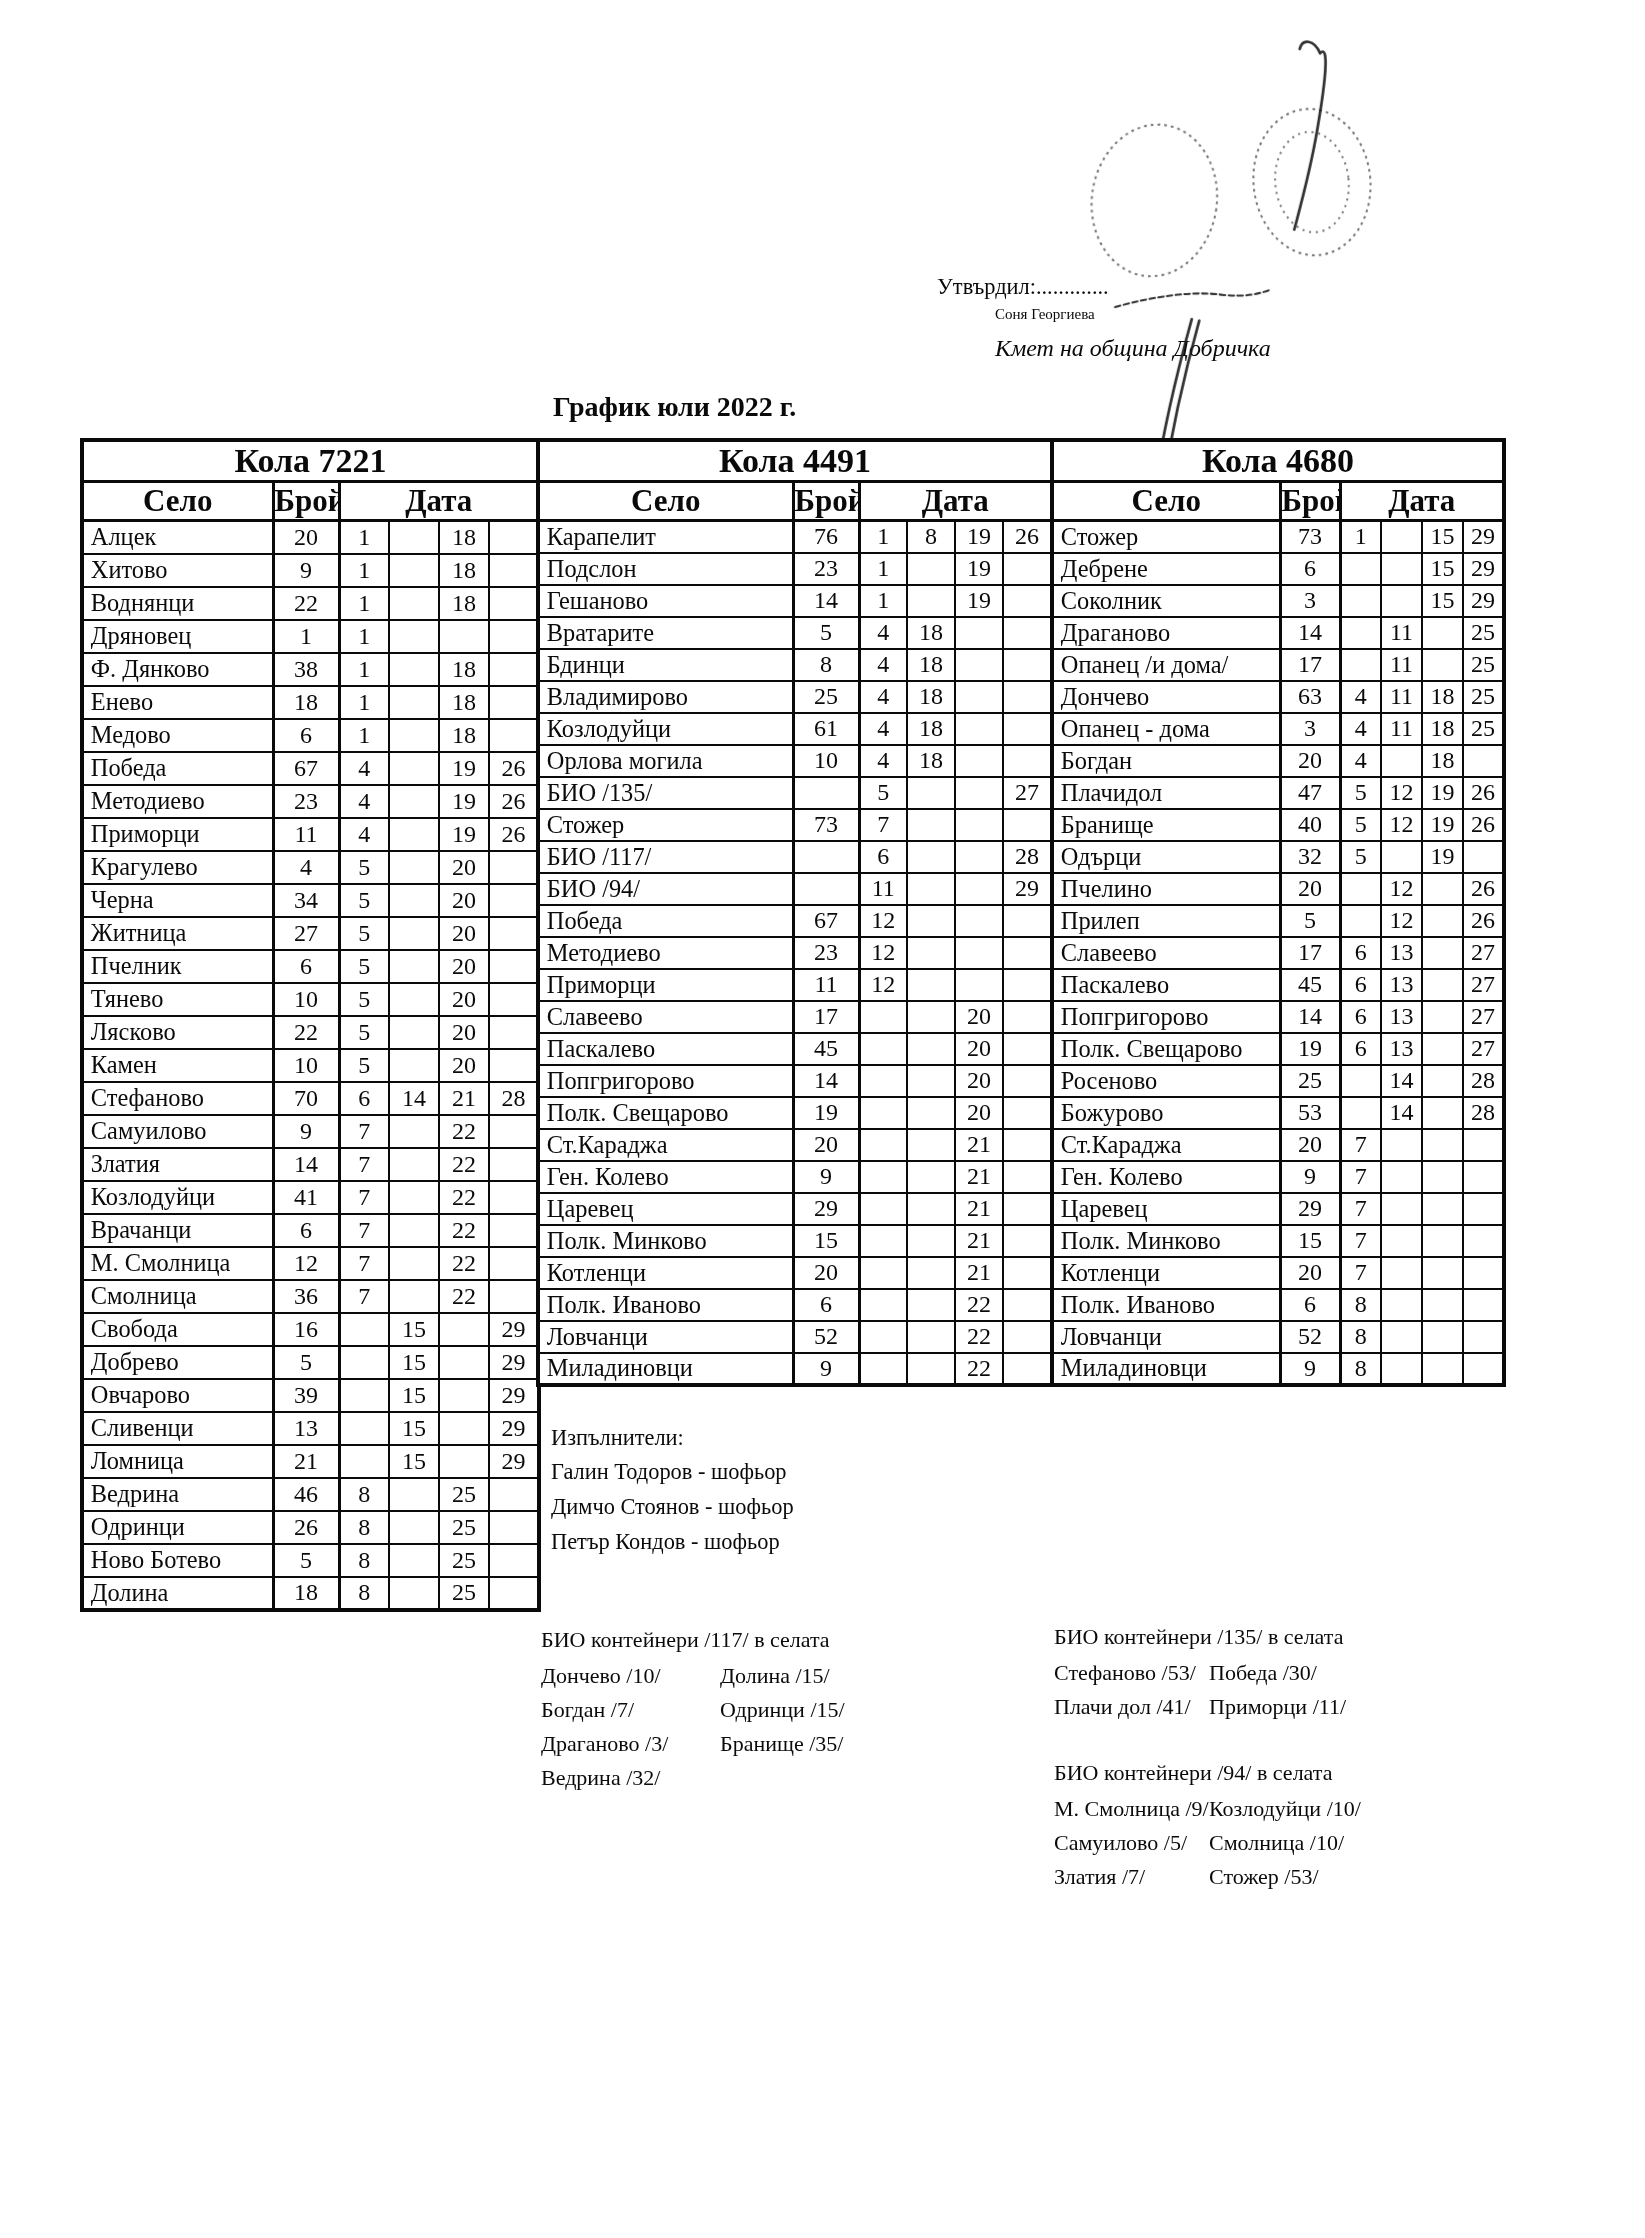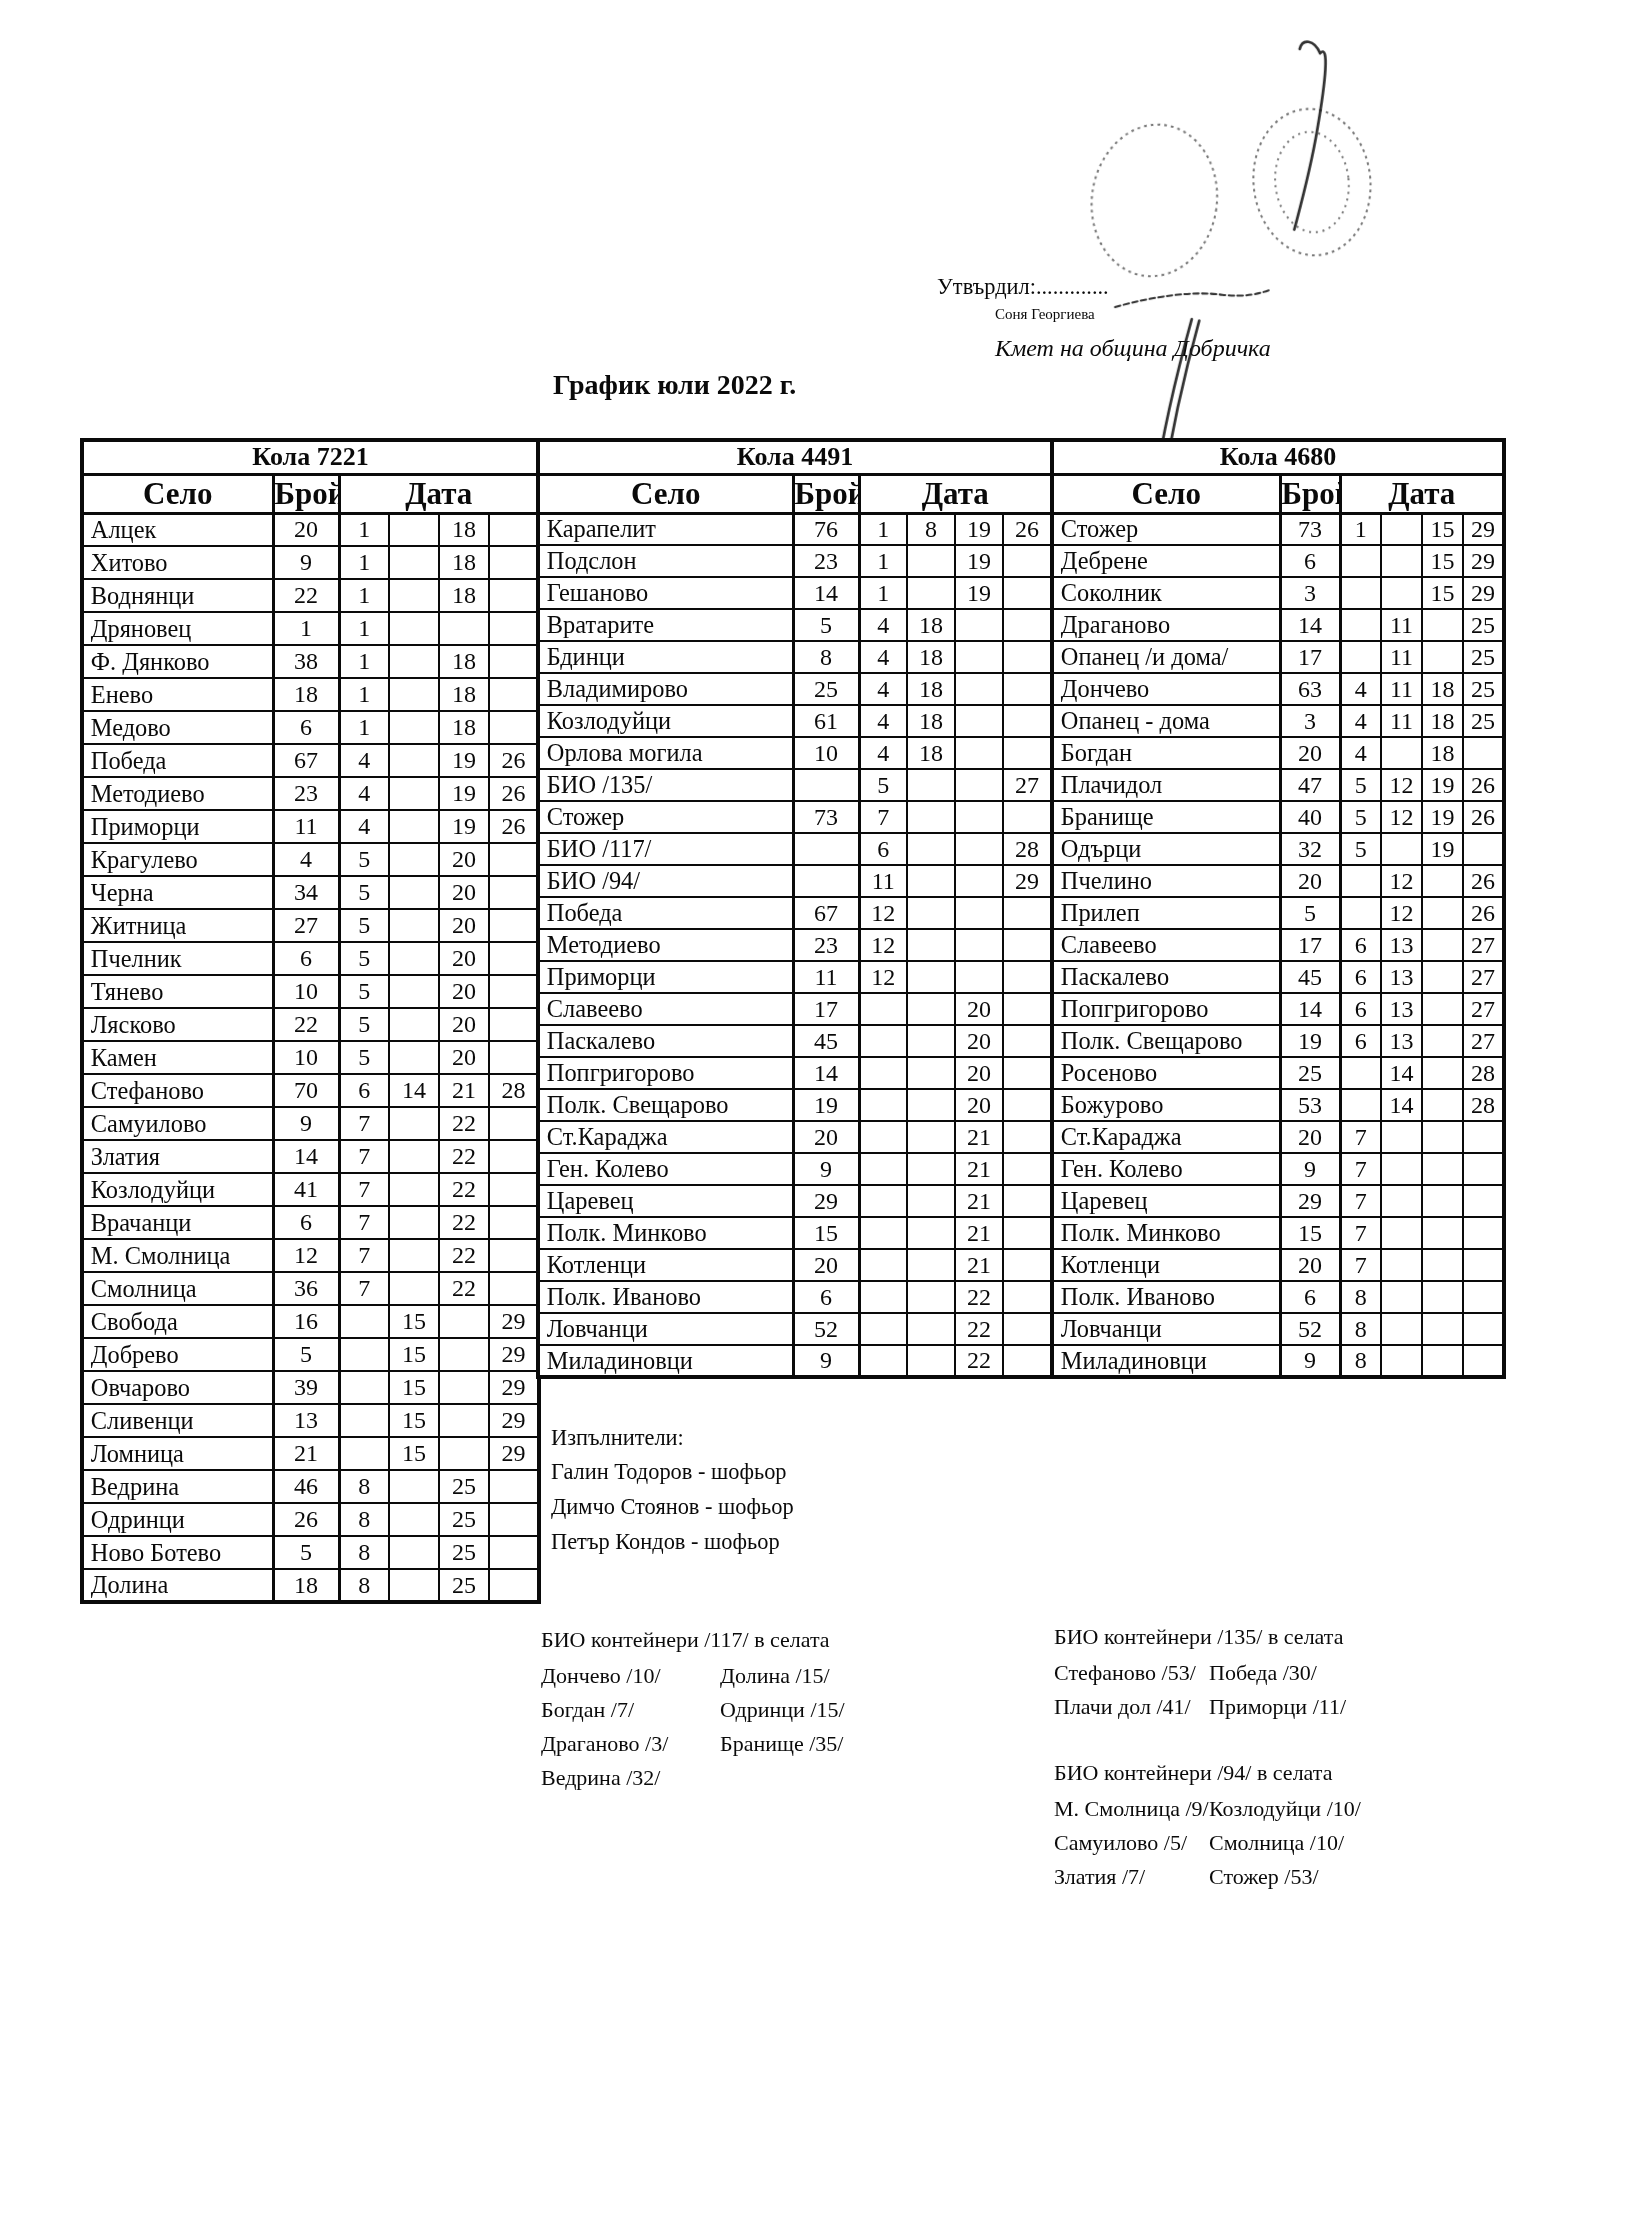--- a/index.html
+++ b/index.html
@@ -10,35 +10,35 @@
     background: #ffffff;
     font-family: Liberation Serif, serif;
     color: #0a0a0a;
     overflow: hidden;
   }
   .abs { position: absolute; white-space: nowrap; }
 
   .approved   { left:937px; top:274px;  font-size:22.4px; }
   .sig-name   { left:995px; top:306px;  font-size:15px; }
   .sig-title  { left:995px; top:335px;  font-size:24px; font-style:italic; }
-  .doc-title  { left:553px;  top:369px;  font-size:28px; font-weight:bold; }
+  .doc-title  { left:553px;  top:391px;  font-size:28px; font-weight:bold; }
 
   table.tbl {
     position:absolute;
     border-collapse: collapse;
     table-layout: fixed;
     background:#fff;
     border: 4.1px solid #0a0a0a;
   }
   .tbl th, .tbl td {
     border: 2px solid #0a0a0a;
     overflow: hidden; white-space: nowrap;
     font-weight: normal;
   }
-  .row-kola th { font-size:26px; font-weight:bold; text-align:center; height:34px; border-bottom-width:3.4px; }
+  .row-kola th { font-size:34px; font-weight:bold; text-align:center; height:34px; border-bottom-width:3.4px; }
   .row-cols th { font-size:31px; font-weight:bold; text-align:center; height:33px; border-bottom-width:3.4px; }
   .row-cols th:nth-child(1), .tbl td:nth-child(1) { border-right-width:3.4px; }
   .row-cols th:nth-child(2), .tbl td:nth-child(2) { border-right-width:3.4px; }
   .tbl td { font-size:24px; text-align:center; }
   .tbl td.vc { text-align:left; padding-left:6.8px; font-size:24.4px; }
   .t1 { left:80px;  top:438px; width:456px; }
   .t2 { left:536px;  top:438px; width:514px; }
   .t3 { left:1050px; top:438px; width:454px; }
   .t1 tbody tr { height:33px; }
   .t2 tbody tr, .t3 tbody tr { height:32px; }

